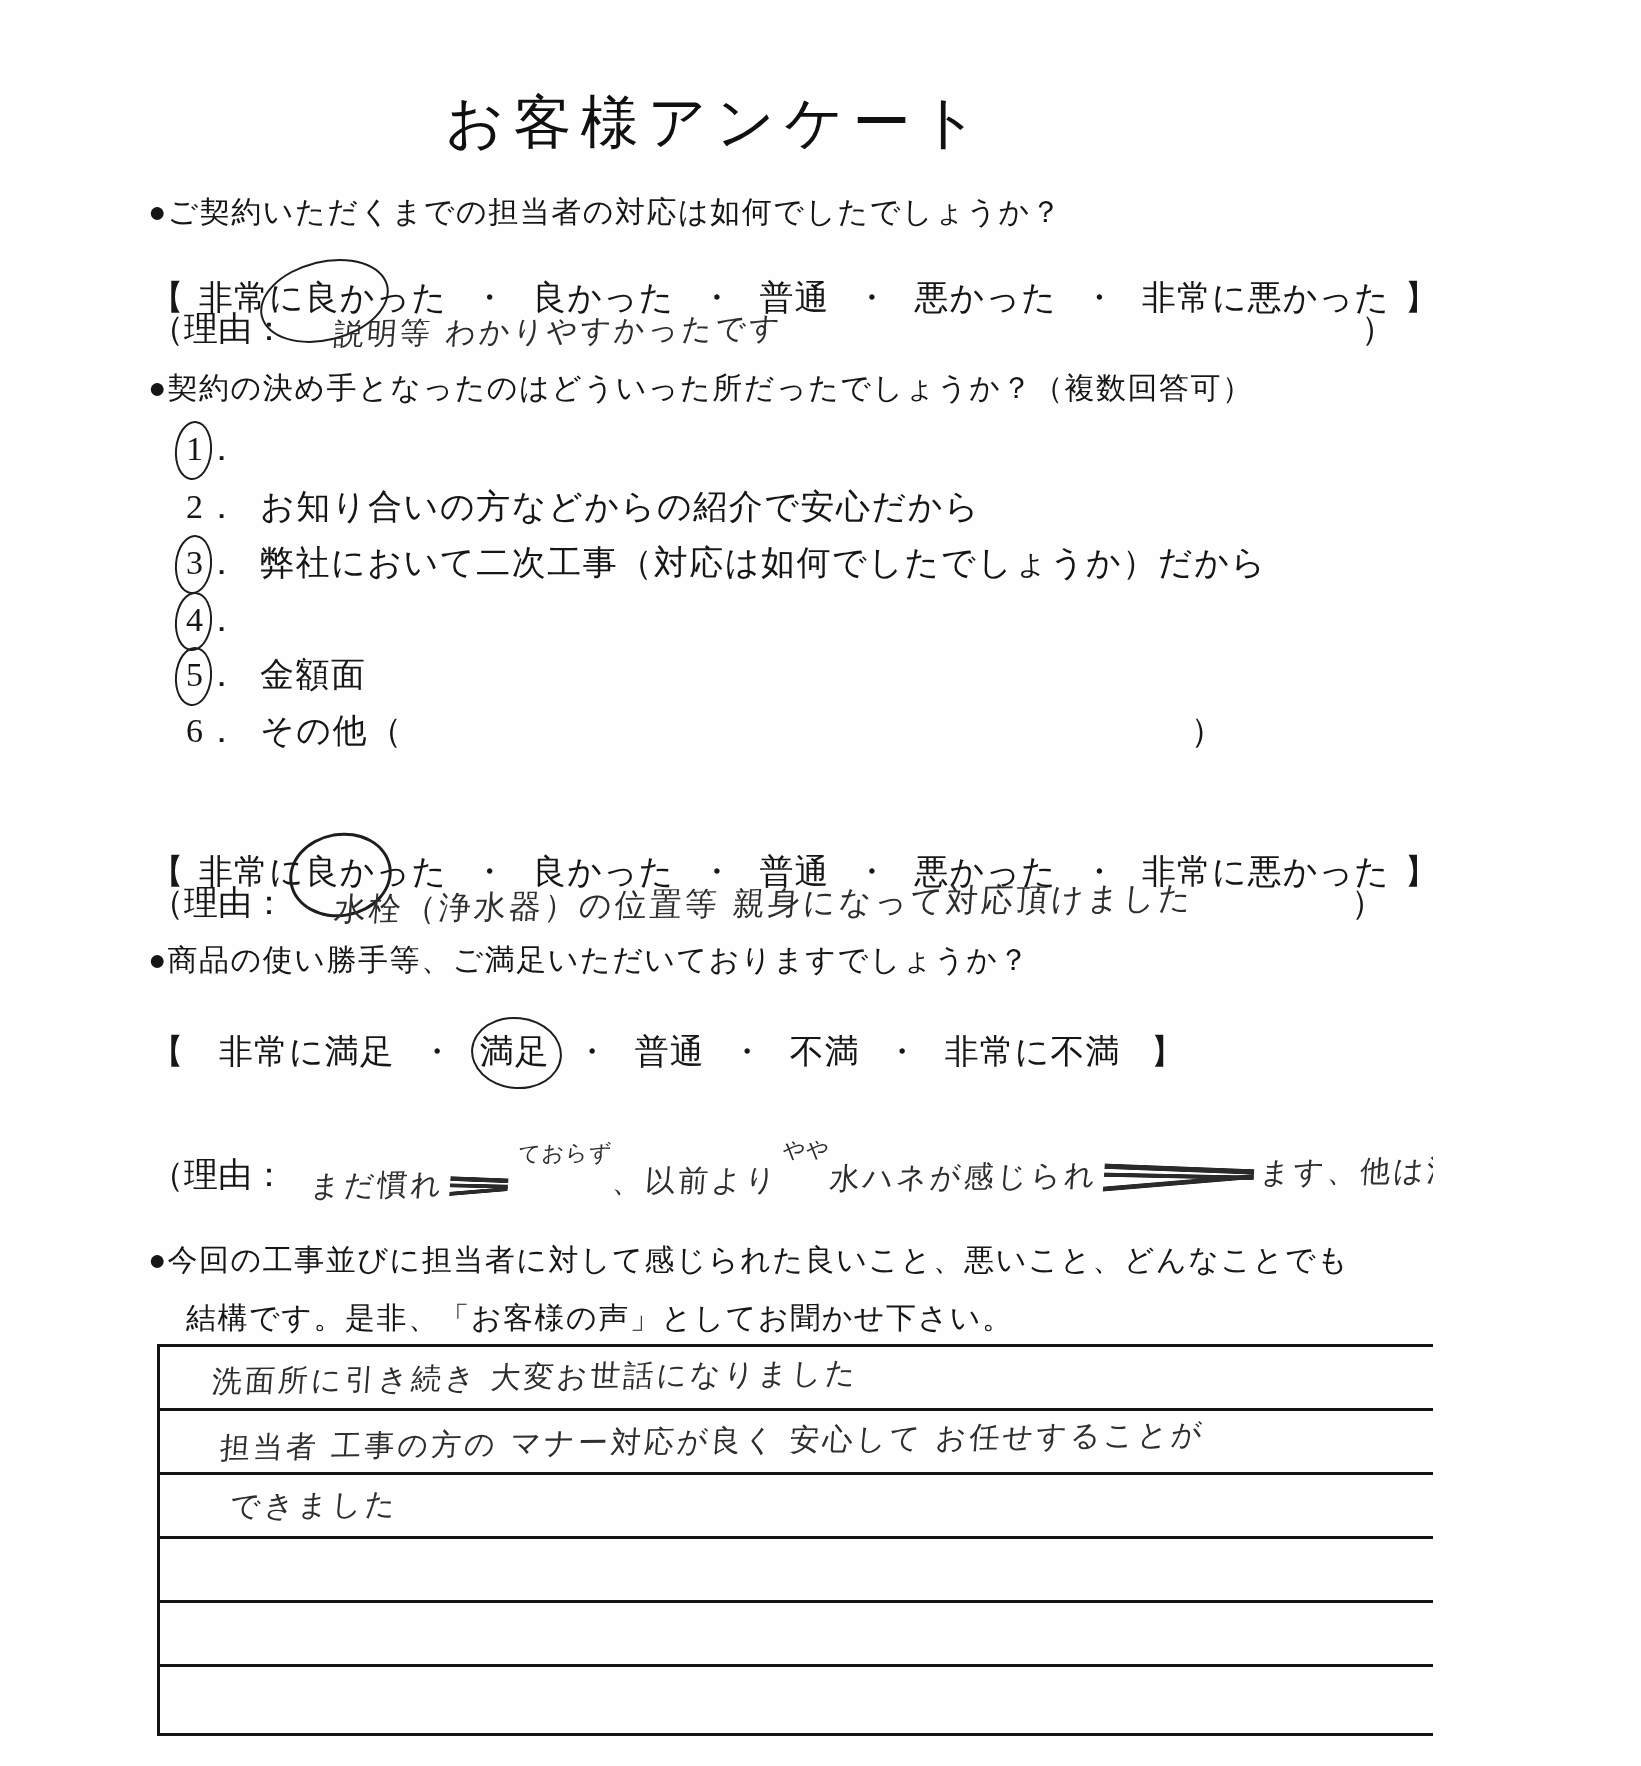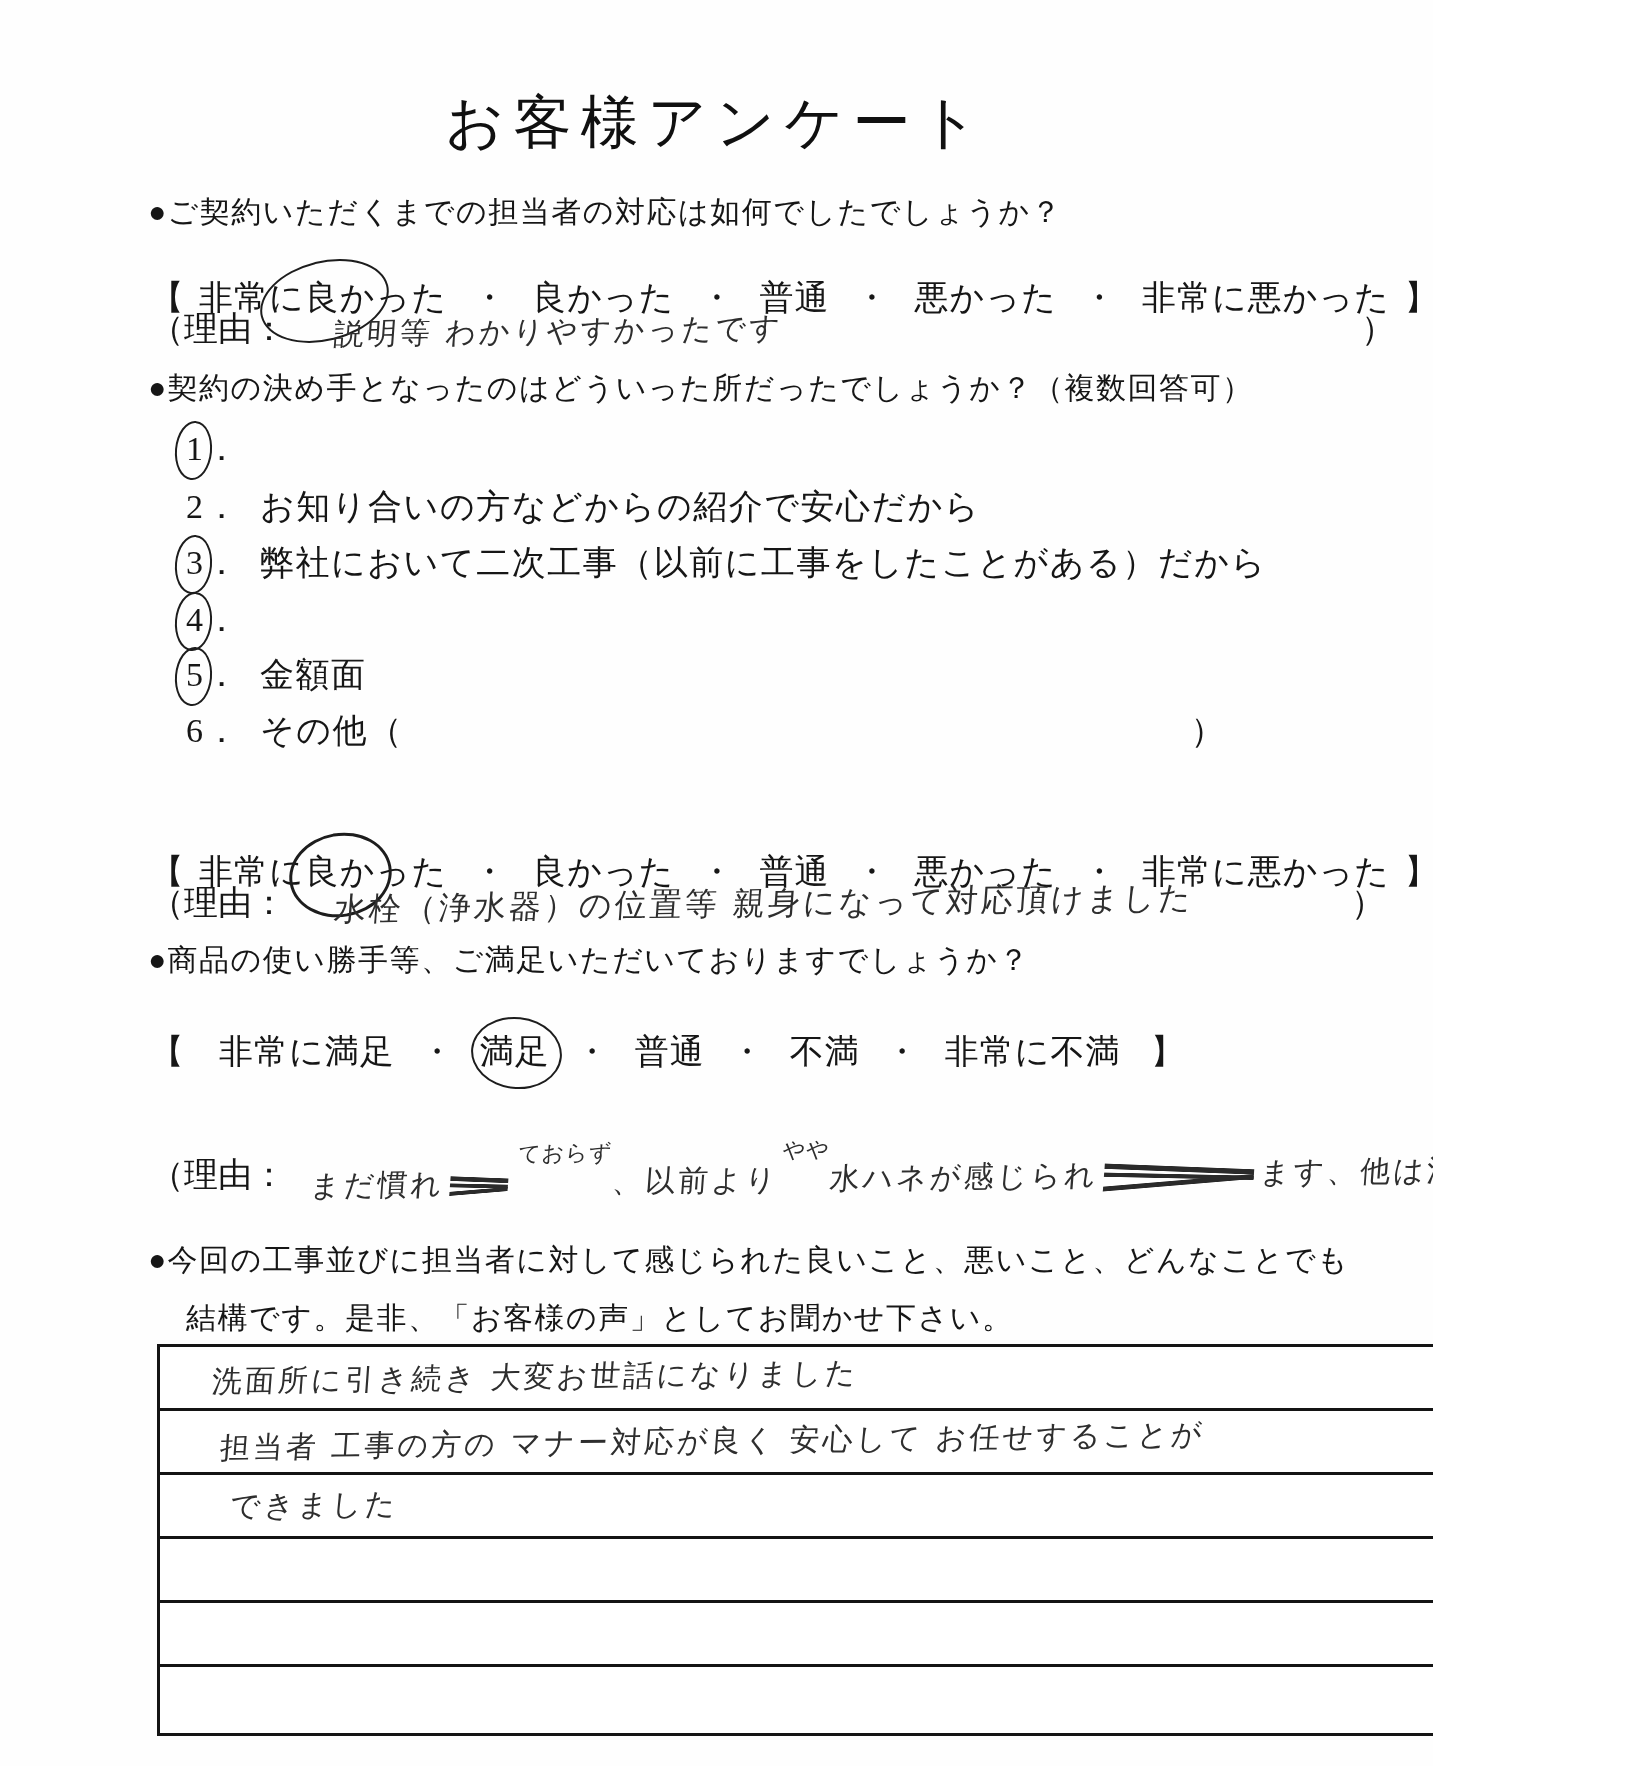--- a/index.html
+++ b/index.html
@@ -99,21 +99,21 @@
       <span>．</span>
   </div>
   <div class="abs item" style="top:484px">
     <span>2</span>
       <span>．</span>
     <span class="label">お知り合いの方などからの紹介で安心だから</span>
   </div>
   <div class="abs item" style="top:540px">
     <span class="cnum"><span>3</span></span>
       <span>．</span>
-    <span class="label">弊社において二次工事（以前に工事をしたことがある）だから</span>
+    <span class="label">弊社において二次工事（対応は如何でしたでしょうか）だから</span>
   </div>
   <div class="abs item" style="top:597px">
     <span class="cnum"><span>4</span></span>
       <span>．</span>
   </div>
   <div class="abs item" style="top:652px">
     <span class="cnum"><span>5</span></span>
       <span>．</span>
     <span class="label">金額面</span>
   </div>

